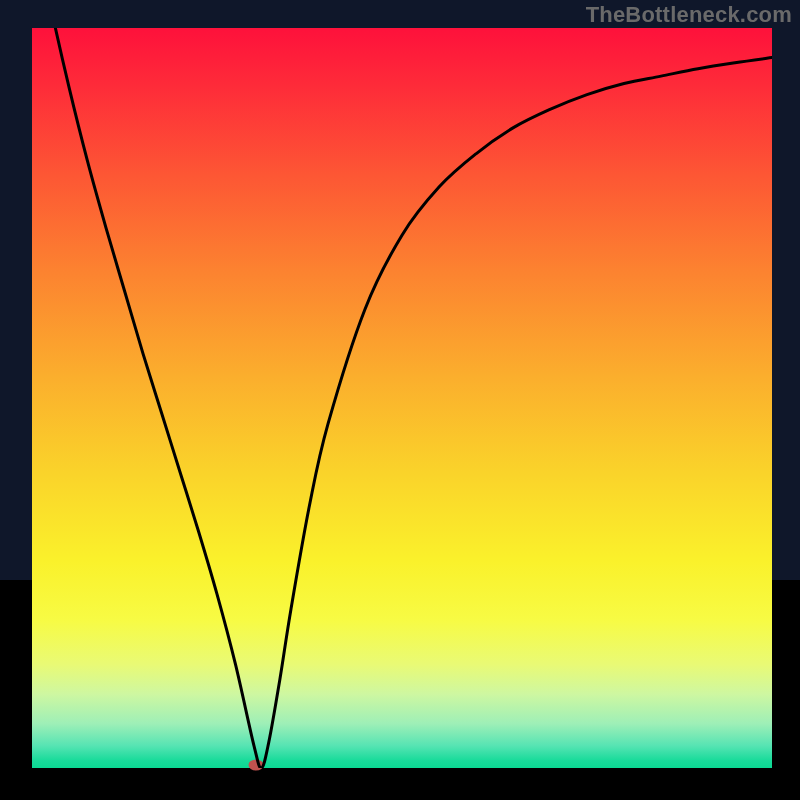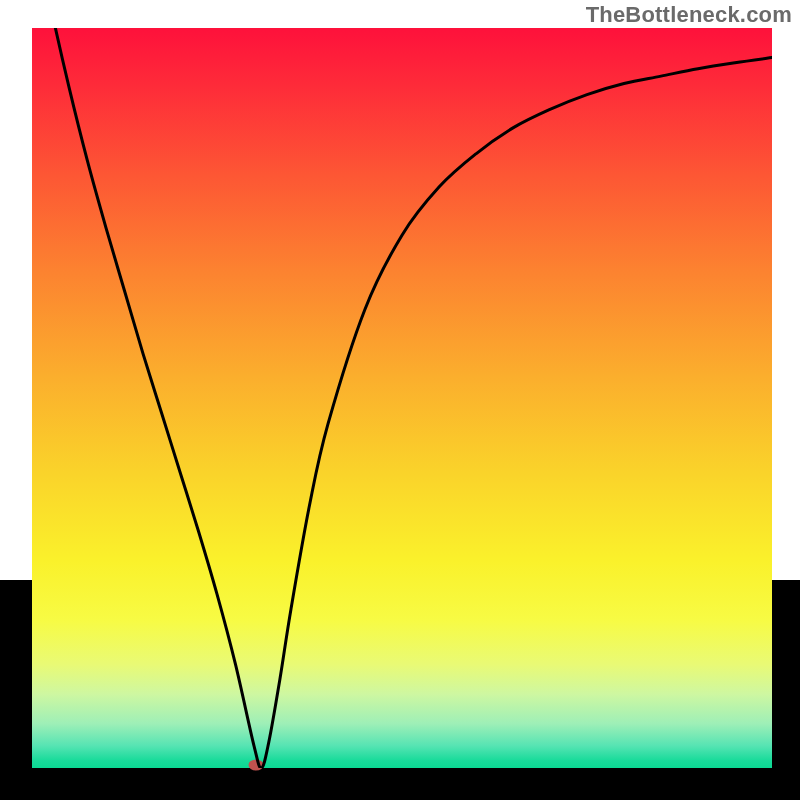--- a/index.html
+++ b/index.html
@@ -8,21 +8,21 @@
     width: 800px;
     height: 800px;
     background: #000;
     overflow: hidden;
     font-family: Arial, Helvetica, sans-serif;
   }
   .page {
     position: relative;
     width: 800px;
     height: 580px;
-    background: #ffffff;
+    background: #0f172a;
   }
   .watermark {
     position: absolute;
     top: 2px;
     right: 8px;
     color: #6a6a6a;
     font-size: 22px;
     font-weight: 600;
     letter-spacing: 0.2px;
     z-index: 5;

